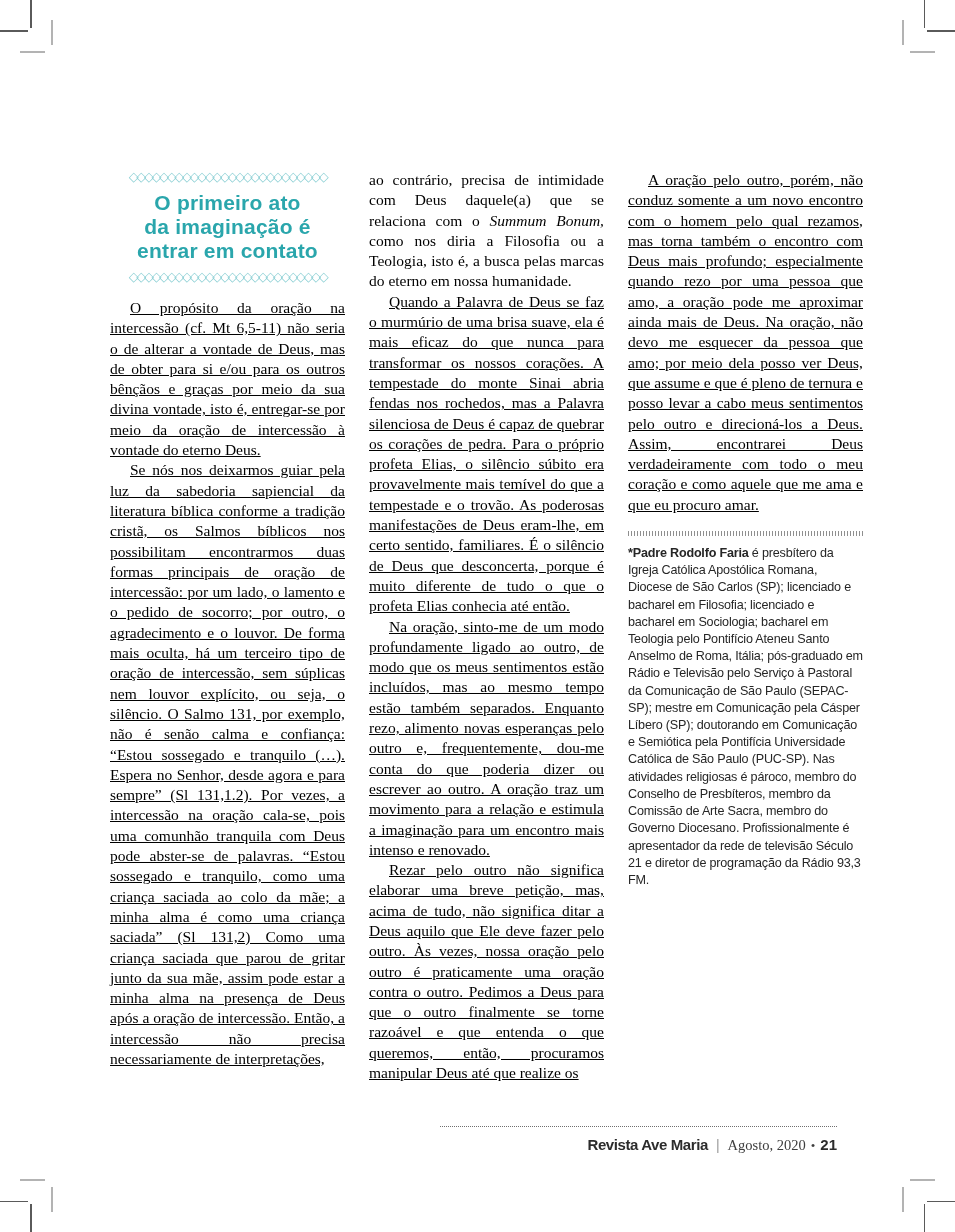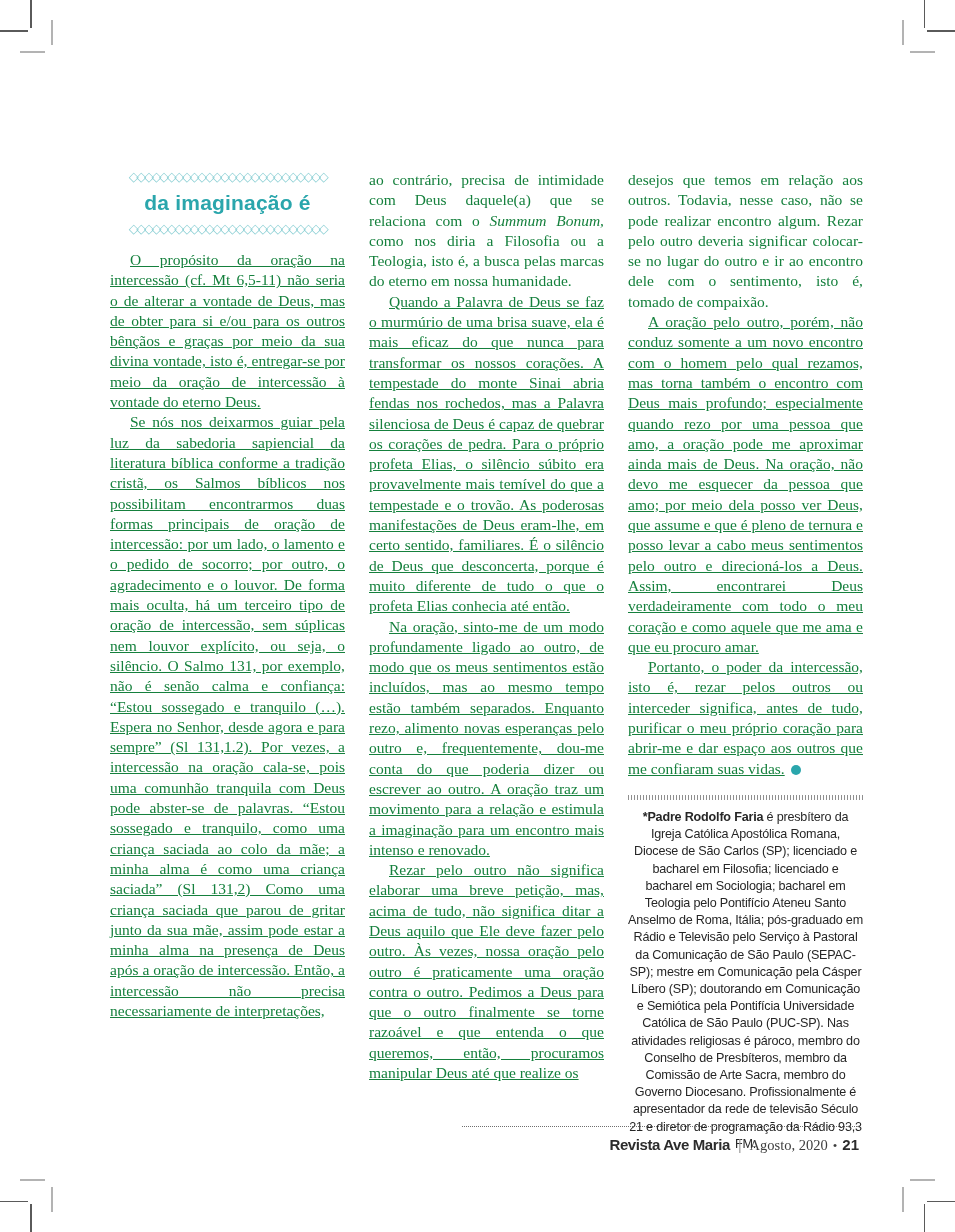--- a/index.html
+++ b/index.html
@@ -11,21 +11,21 @@
   .cm{position:absolute;background:#5a5a5a;}
   .cm.light{background:#b3b3b3;}
   
   .content{
     position:absolute;left:110px;top:170px;width:753px;
     display:flex;gap:24px;
   }
   .col{width:235px;flex:0 0 235px;color:#3d3d3d;}
   .col p{
     margin:0;font-size:15.5px;line-height:20.3px;text-align:justify;
-    color:#15803d;
+    color:#000000;
   }
   .col p.indent{text-indent:20px;text-decoration:underline;}
   
   .pullquote{text-align:center;margin-bottom:14px;}
   .ornament{
     color:#86cdd2;font-family:"DejaVu Sans",sans-serif;font-size:13px;
     line-height:14px;letter-spacing:-2.4px;white-space:nowrap;overflow:hidden;
     width:235px;
   }
   .pq-text{
@@ -37,26 +37,26 @@
     display:inline-block;width:10px;height:10px;border-radius:50%;
     background:#2aa6ac;margin-left:6px;transform:translateY(1px);
   }
   
   .bio-divider{
     height:5px;margin:16px 0 9px 0;width:235px;
     background:repeating-linear-gradient(90deg,#8f8f8f 0 1px,transparent 1px 3px);
   }
   p.bio{
     font-family:"Liberation Sans",sans-serif;font-size:12.6px;line-height:17.2px;
-    text-align:center;color:#262626;letter-spacing:-0.2px;text-indent:0;
+    text-align:left;color:#262626;letter-spacing:-0.2px;text-indent:0;
   }
   p.bio b{letter-spacing:-0.2px;}
   
   .footer{
-    position:absolute;left:462px;top:1126px;width:397px;
+    position:absolute;left:440px;top:1126px;width:397px;
     border-top:1px dotted #6f6f6f;padding-top:9px;text-align:right;
     white-space:nowrap;
   }
   .footer .brand{
     font-family:"Liberation Sans",sans-serif;font-weight:bold;font-size:15px;
     color:#2c2c2c;letter-spacing:-0.4px;
   }
   .footer .sep{color:#9a9a9a;font-family:"Liberation Sans",sans-serif;font-weight:300;margin:0 8px;font-size:14px;}
   .footer .issue{font-family:"Liberation Serif",serif;font-size:14.5px;color:#3d3d3d;}
   .footer .dot{color:#3d3d3d;font-size:13px;margin:0 5px;}
@@ -85,39 +85,39 @@
 <div class="cm" style="right:0;bottom:30px;width:28px;height:1.5px;"></div>
 <div class="cm light" style="right:51px;bottom:20px;width:2px;height:25px;"></div>
 <div class="cm light" style="right:20px;bottom:51px;width:25px;height:2px;"></div>
 
 <div class="content">
 
   <div class="col">
     <div class="pullquote">
       <div class="ornament">◇◇◇◇◇◇◇◇◇◇◇◇◇◇◇◇◇◇◇◇◇◇◇◇◇◇</div>
       <div class="pq-text">
+        <div>O primeiro ato</div>
         <div>da imaginação é</div>
+        <div>entrar em contato</div>
       </div>
       <div class="ornament">◇◇◇◇◇◇◇◇◇◇◇◇◇◇◇◇◇◇◇◇◇◇◇◇◇◇</div>
     </div>
     <p class="indent">O propósito da oração na intercessão (cf. Mt 6,5-11) não seria o de alterar a vontade de Deus, mas de obter para si e/ou para os outros bênçãos e graças por meio da sua divina vontade, isto é, entregar-se por meio da oração de intercessão à vontade do eterno Deus.</p>
     <p class="indent">Se nós nos deixarmos guiar pela luz da sabedoria sapiencial da literatura bíblica conforme a tradição cristã, os Salmos bíblicos nos possibilitam encontrarmos duas formas principais de oração de intercessão: por um lado, o lamento e o pedido de socorro; por outro, o agradecimento e o louvor. De forma mais oculta, há um terceiro tipo de oração de intercessão, sem súplicas nem louvor explícito, ou seja, o silêncio. O Salmo 131, por exemplo, não é senão calma e confiança: “Estou sossegado e tranquilo (…). Espera no Senhor, desde agora e para sempre” (Sl 131,1.2). Por vezes, a intercessão na oração cala-se, pois uma comunhão tranquila com Deus pode abster-se de palavras. “Estou sossegado e tranquilo, como uma criança saciada ao colo da mãe; a minha alma é como uma criança saciada” (Sl 131,2) Como uma criança saciada que parou de gritar junto da sua mãe, assim pode estar a minha alma na presença de Deus após a oração de intercessão. Então, a intercessão não precisa necessariamente de interpretações,</p>
   </div>
 
   <div class="col">
     <p><span>ao contrário, precisa de intimidade com Deus daquele(a) que se relaciona com o </span><i>Summum Bonum,</i><span> como nos diria a Filosofia ou a Teologia, isto é, a busca pelas marcas do eterno em nossa humanidade.</span></p>
     <p class="indent">Quando a Palavra de Deus se faz o murmúrio de uma brisa suave, ela é mais eficaz do que nunca para transformar os nossos corações. A tempestade do monte Sinai abria fendas nos rochedos, mas a Palavra silenciosa de Deus é capaz de quebrar os corações de pedra. Para o próprio profeta Elias, o silêncio súbito era provavelmente mais temível do que a tempestade e o trovão. As poderosas manifestações de Deus eram-lhe, em certo sentido, familiares. É o silêncio de Deus que desconcerta, porque é muito diferente de tudo o que o profeta Elias conhecia até então.</p>
     <p class="indent">Na oração, sinto-me de um modo profundamente ligado ao outro, de modo que os meus sentimentos estão incluídos, mas ao mesmo tempo estão também separados. Enquanto rezo, alimento novas esperanças pelo outro e, frequentemente, dou-me conta do que poderia dizer ou escrever ao outro. A oração traz um movimento para a relação e estimula a imaginação para um encontro mais intenso e renovado.</p>
     <p class="indent">Rezar pelo outro não significa elaborar uma breve petição, mas, acima de tudo, não significa ditar a Deus aquilo que Ele deve fazer pelo outro. Às vezes, nossa oração pelo outro é praticamente uma oração contra o outro. Pedimos a Deus para que o outro finalmente se torne razoável e que entenda o que queremos, então, procuramos manipular Deus até que realize os</p>
   </div>
 
   <div class="col">
-    <p>desejos que temos em relação aos outros. Todavia, nesse caso, não se pode realizar encontro algum. Rezar pelo outro deveria significar colocar-se no lugar do outro e ir ao encontro dele com o sentimento, isto é, tomado de compaixão.</p>
     <p class="indent">A oração pelo outro, porém, não conduz somente a um novo encontro com o homem pelo qual rezamos, mas torna também o encontro com Deus mais profundo; especialmente quando rezo por uma pessoa que amo, a oração pode me aproximar ainda mais de Deus. Na oração, não devo me esquecer da pessoa que amo; por meio dela posso ver Deus, que assume e que é pleno de ternura e posso levar a cabo meus sentimentos pelo outro e direcioná-los a Deus. Assim, encontrarei Deus verdadeiramente com todo o meu coração e como aquele que me ama e que eu procuro amar.</p>
-    <p class="indent"><span>Portanto, o poder da intercessão, isto é, rezar pelos outros ou interceder significa, antes de tudo, purificar o meu próprio coração para abrir-me e dar espaço aos outros que me confiaram suas vidas.</span><span class="endmark"></span></p>
     <div class="bio-divider"></div>
     <p class="bio"><b>*Padre Rodolfo Faria</b><span> é presbítero da Igreja Católica Apostólica Romana, Diocese de São Carlos (SP); licenciado e bacharel em Filosofia; licenciado e bacharel em Sociologia; bacharel em Teologia pelo Pontifício Ateneu Santo Anselmo de Roma, Itália; pós-graduado em Rádio e Televisão pelo Serviço à Pastoral da Comunicação de São Paulo (SEPAC-SP); mestre em Comunicação pela Cásper Líbero (SP); doutorando em Comunicação e Semiótica pela Pontifícia Universidade Católica de São Paulo (PUC-SP). Nas atividades religiosas é pároco, membro do Conselho de Presbíteros, membro da Comissão de Arte Sacra, membro do Governo Diocesano. Profissionalmente é apresentador da rede de televisão Século 21 e diretor de programação da Rádio 93,3 FM.</span></p>
   </div>
 
 </div>
 
 <div class="footer">
   <span class="brand">Revista Ave Maria</span><span class="sep">|</span><span class="issue">Agosto, 2020</span><span class="dot">•</span><span class="pagenum">21</span>
 </div>
 

